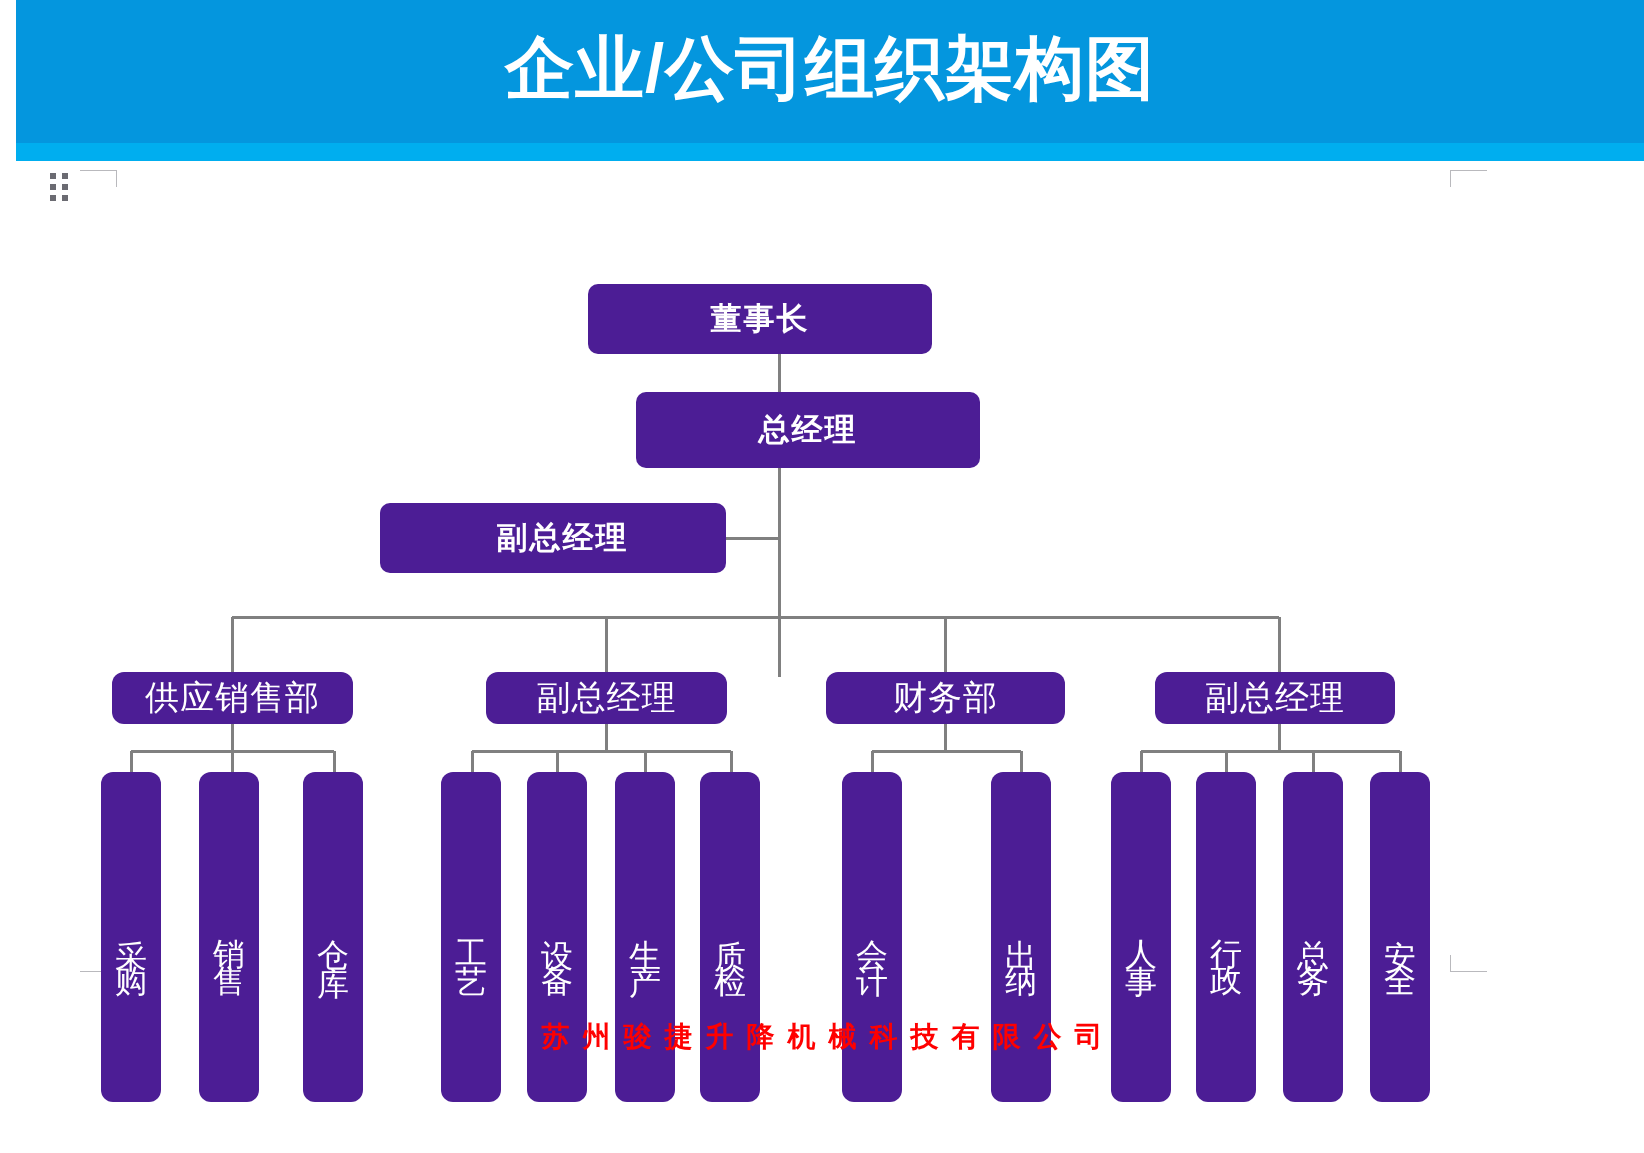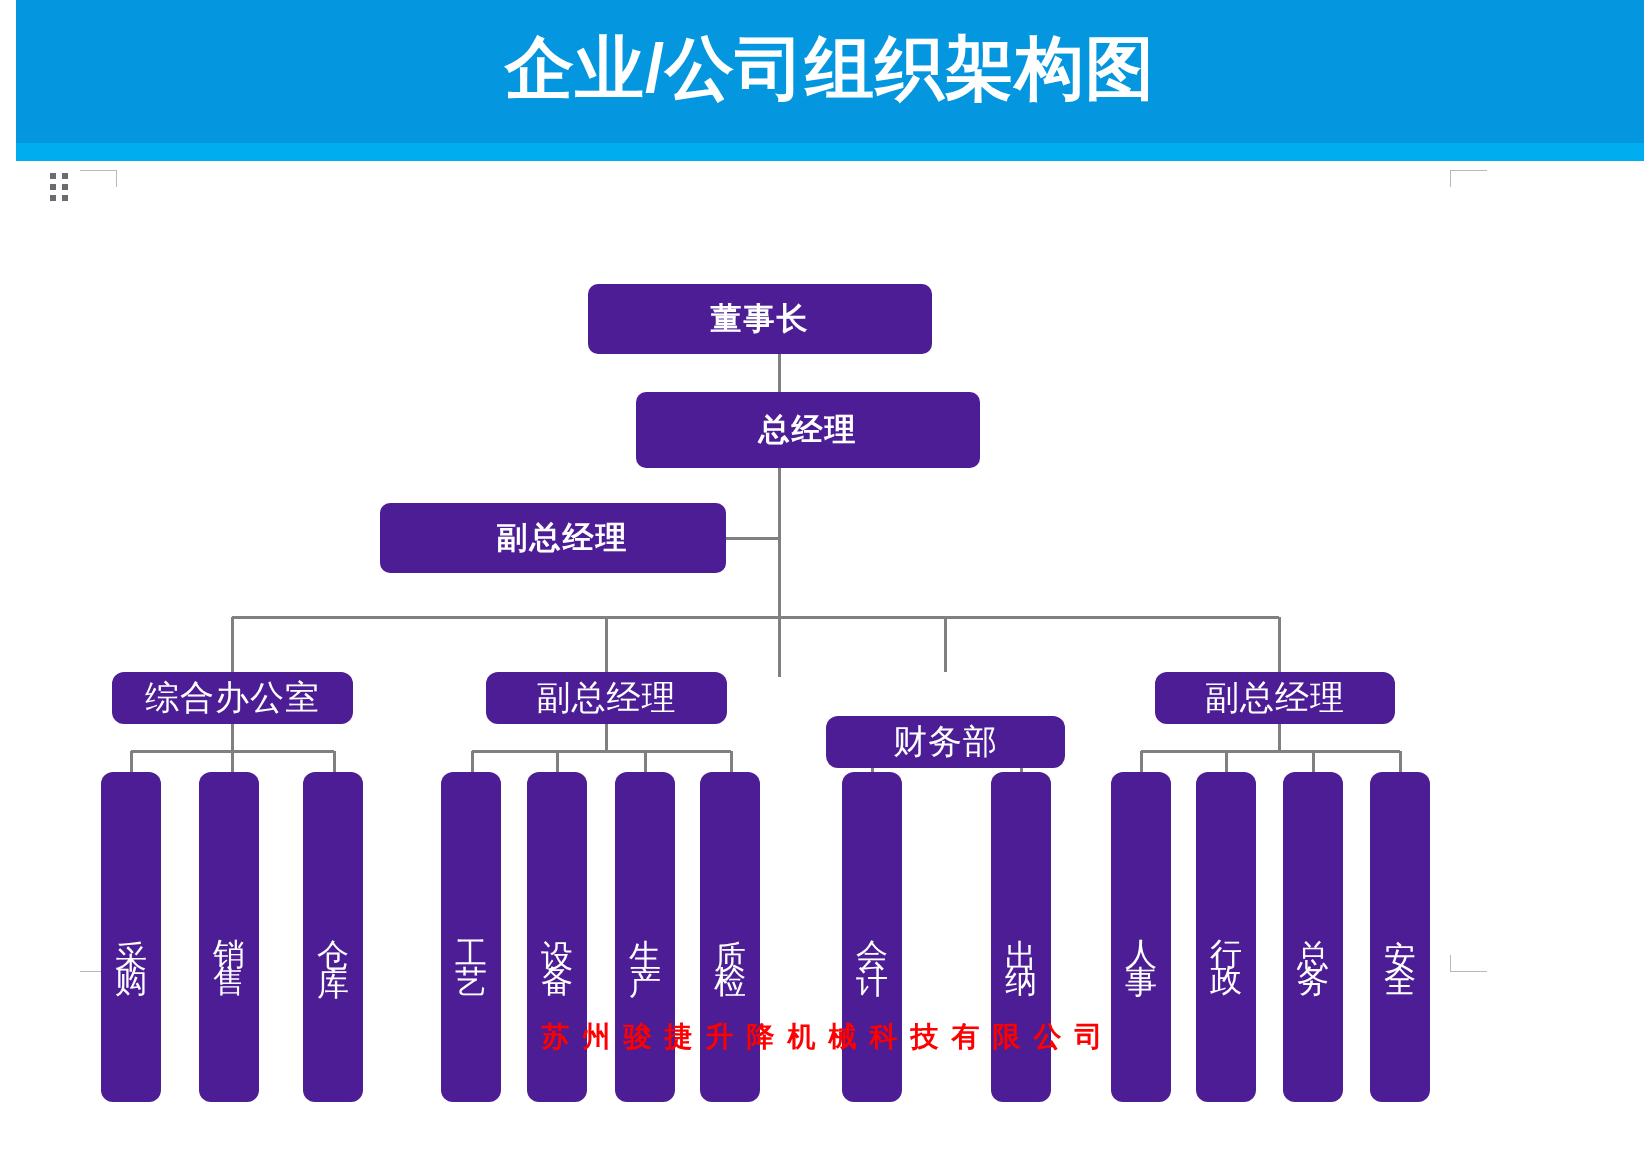--- a/index.html
+++ b/index.html
@@ -215,25 +215,25 @@
       <line x1="1400" y1="590" x2="1400" y2="611"></line>
     </g>
   </svg>
 
   <div class="node exec" style="left:588px; top:123px; width:344px; height:70px;">董事长</div>
 
   <div class="node exec" style="left:588px; top:231px; width:344px; height:76px;margin-left:48px;">总经理</div>
 
   <div class="node exec" style="left:380px; top:342px; width:346px; height:70px;padding-left:19px;">副总经理</div>
 
-  <div class="node dept" style="left:112px; top:511px; width:241px; height:52px;">综合办公室</div>
+  <div class="node dept" style="left:112px; top:511px; width:241px; height:52px;">供应销售部</div>
 
   <div class="node dept" style="left:486px; top:511px; width:241px; height:52px;">副总经理</div>
 
-  <div class="node dept" style="left:826px; top:511px; width:239px; height:52px;margin-top:44px;">财务部</div>
+  <div class="node dept" style="left:826px; top:511px; width:239px; height:52px;">财务部</div>
 
   <div class="node dept" style="left:1155px; top:511px; width:240px; height:52px;">副总经理</div>
 
   <div class="node leaf" style="left:101px; top:611px; width:60px; height:330px;">采购</div>
 
   <div class="node leaf" style="left:199px; top:611px; width:60px; height:330px;">销售</div>
 
   <div class="node leaf" style="left:303px; top:611px; width:60px; height:330px;">仓库</div>
 
   <div class="node leaf" style="left:441px; top:611px; width:60px; height:330px;">工艺</div>

